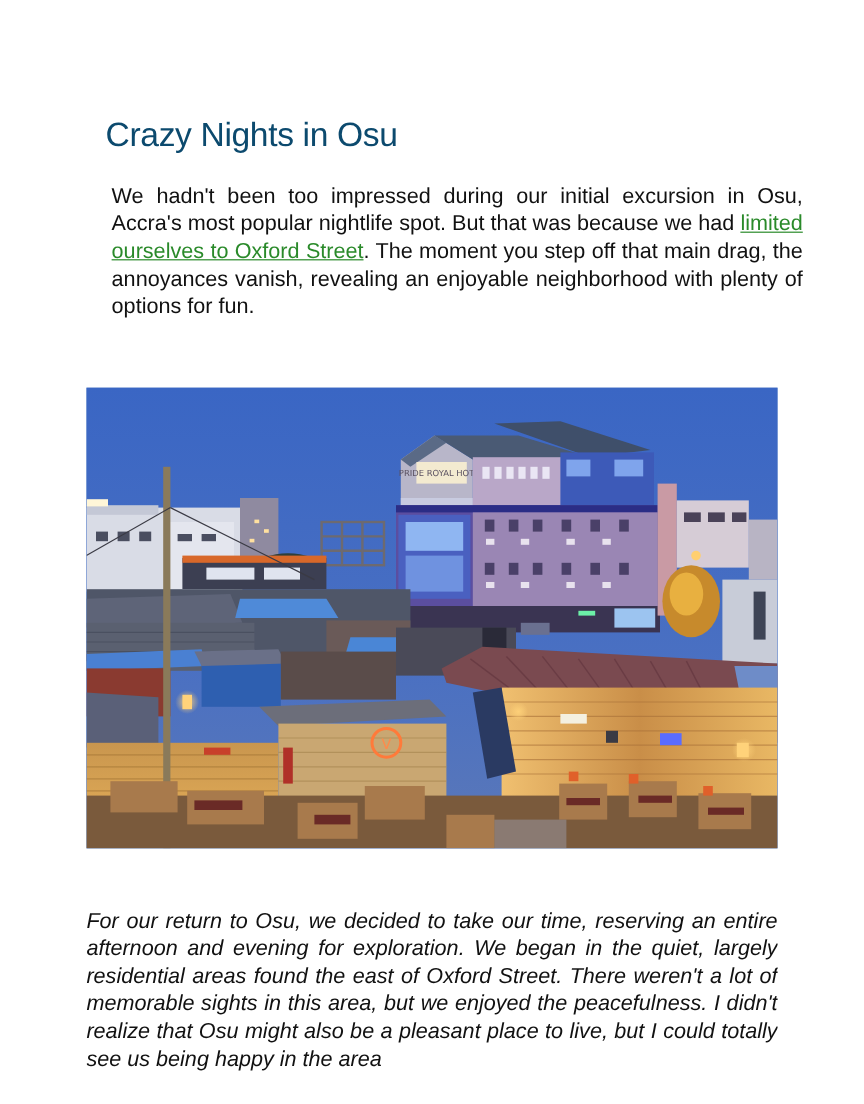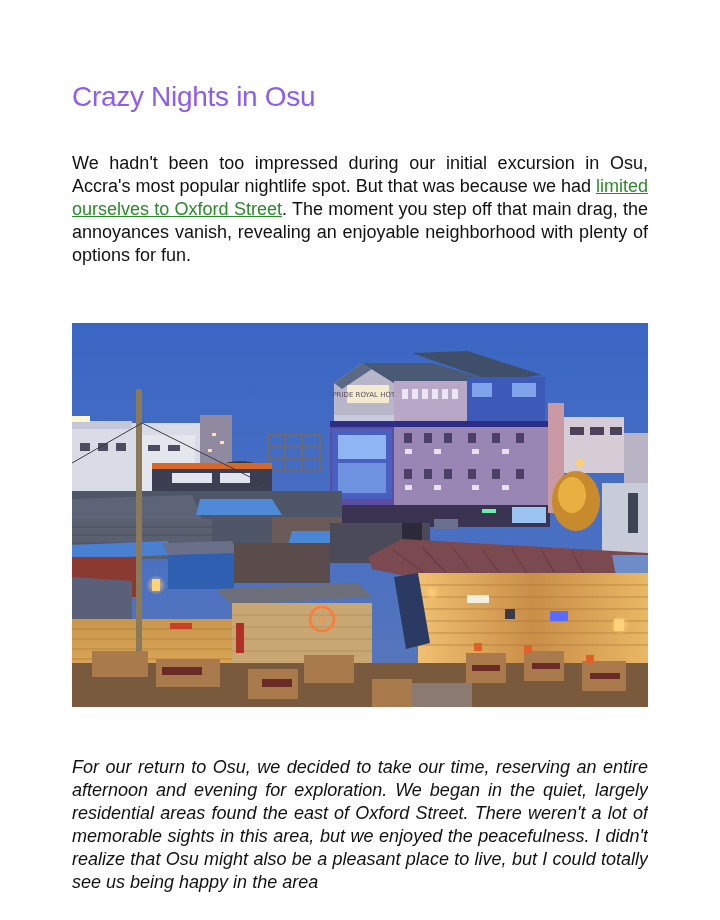--- a/index.html
+++ b/index.html
@@ -5,37 +5,37 @@
   html, body { margin: 0; padding: 0; }
   body {
     width: 720px; height: 920px; overflow: hidden;
     background: #ffffff;
     font-family: "Liberation Sans", "DejaVu Sans", sans-serif;
     color: #111111;
     position: relative;
   }
   .page-title {
     position: absolute; left: 72px; top: 80px;
-    margin: 0;
+    margin: 16px;
     font-weight: 300;
     font-size: 28px;
     letter-spacing: -0.3px;
-    color: #8b5cf6;
+    color: #0c4a6e;
     line-height: 34px;
     font-family: "Liberation Sans", "DejaVu Sans", sans-serif;
   }
   .para {
     position: absolute; left: 72px; width: 576px;
     margin: 0;
     font-size: 18px;
     line-height: 23px;
     text-align: justify;
     color: #111;
   }
-  .p1 { top: 152px; }
+  .p1 { top: 152px; margin-left: 21px; }
   .p2 { top: 756px; height: 140px; overflow: hidden; font-style: italic; }
   a.link {
     color: #2a8a2a;
     text-decoration: underline;
     text-decoration-color: #2a8a2a;
   }
   .photo {
     position: absolute; left: 72px; top: 323px;
     width: 576px; height: 384px;
     overflow: hidden;

